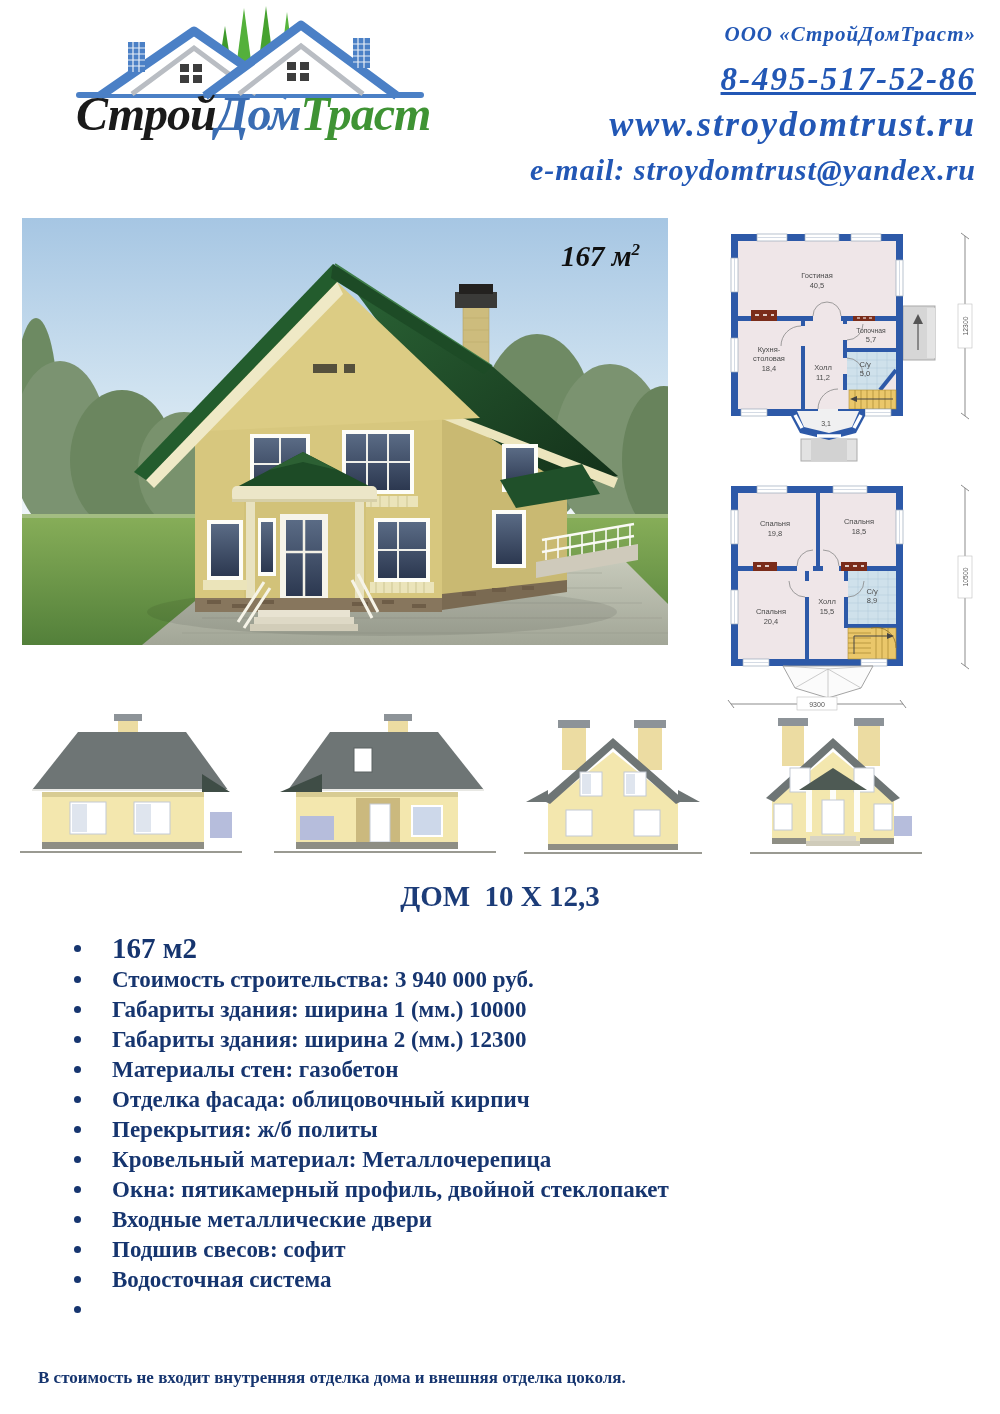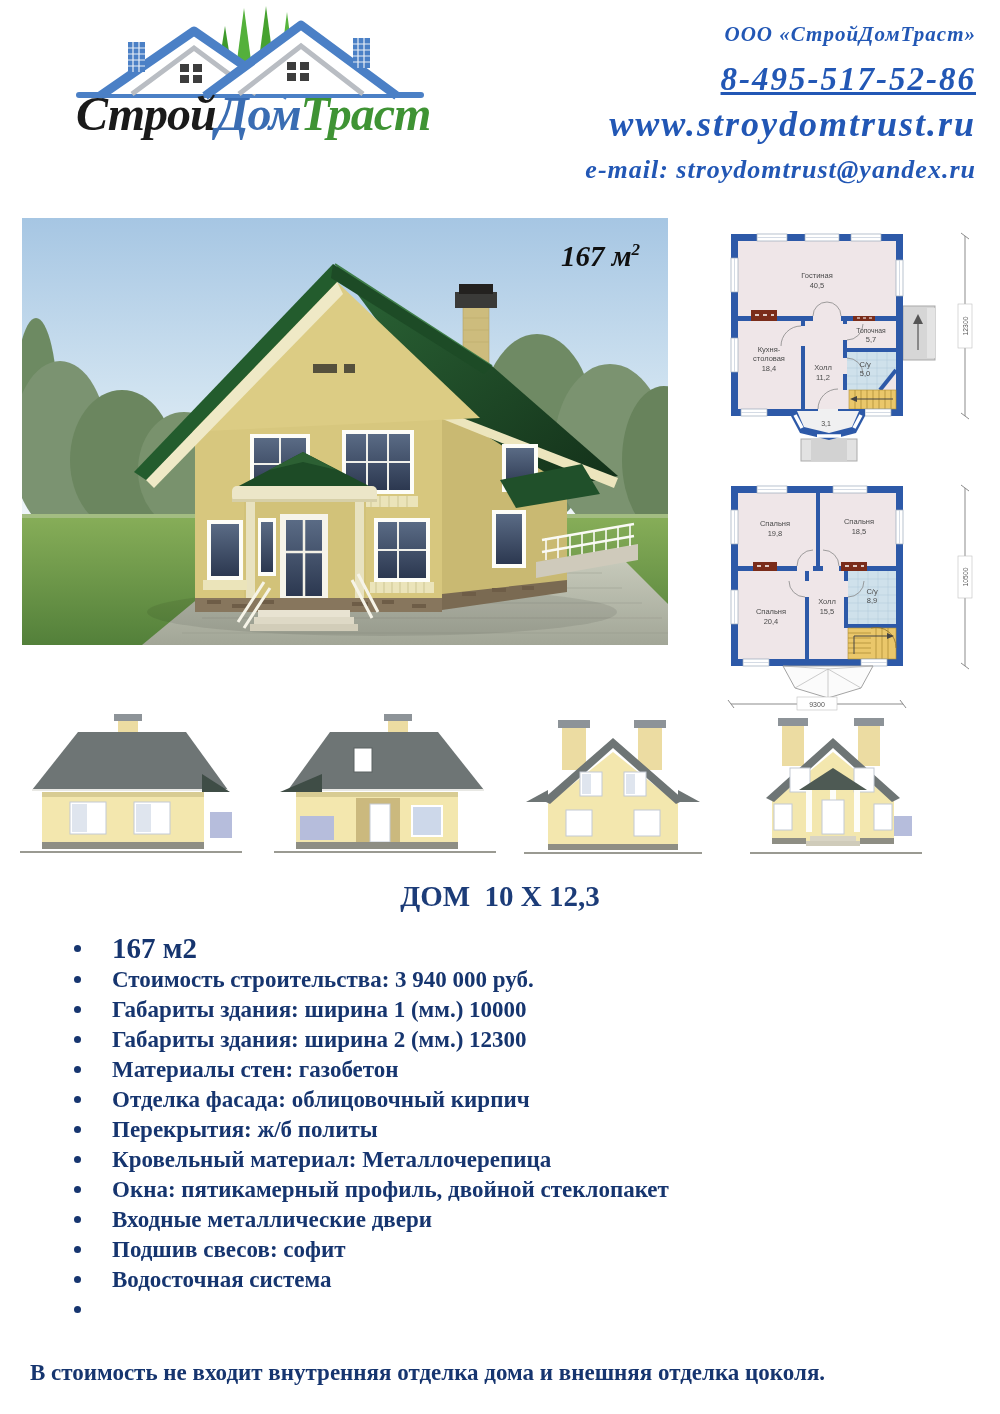--- a/index.html
+++ b/index.html
@@ -12,21 +12,21 @@
   .logo-word{position:absolute;left:0;top:80px;width:100%;text-align:right;
              font-style:italic;font-weight:bold;font-size:48px;letter-spacing:-1px;white-space:nowrap;}
   .lw-black{color:#1a1a1a}.lw-blue{color:#3a6db3}.lw-green{color:#3f9334}
 
   .contacts{position:absolute;top:12px;right:24px;text-align:right;color:#2257b5;
             font-style:italic;font-weight:bold;}
   .contacts div{line-height:45px;white-space:nowrap;}
   .contacts .l1{font-size:21px;letter-spacing:1px;}
   .contacts .l2{font-size:33px;letter-spacing:2px;text-decoration:underline;}
   .contacts .l3{font-size:36px;letter-spacing:2px;}
-  .contacts .l4{font-size:26px;letter-spacing:1px;}
+  .contacts .l4{font-size:30px;letter-spacing:1px;}
 
   
   .render{position:absolute;left:22px;top:218px;width:646px;height:427px;}
   .area-label{position:absolute;top:22px;right:28px;font-size:29px;font-weight:bold;
               font-style:italic;color:#101010;}
   .area-label sup{font-size:17px;}
 
   .plan1{position:absolute;left:713px;top:220px;}
   .plan2{position:absolute;left:713px;top:466px;}
 
@@ -37,22 +37,22 @@
   
   .title{position:absolute;top:880px;left:0;width:100%;text-align:center;margin:0;
          font-size:29px;font-weight:bold;color:#1c3c78;white-space:pre;}
   .specs{position:absolute;left:74px;top:932px;width:890px;list-style:none;margin:0;padding:0;}
   .specs li{display:flex;align-items:flex-start;margin-bottom:1px;font-weight:bold;
             color:#16356f;font-size:23px;line-height:29px;}
   .specs li .dot{width:7px;height:7px;border-radius:50%;background:#16356f;
                  margin-right:31px;margin-top:11px;flex:0 0 auto;}
   .specs li.big{font-size:29px;line-height:32px;}
   .specs li.big .dot{margin-top:13px;}
-  .note{position:absolute;left:30px;top:1360px;width:950px;margin:0;
-        font-size:23px;font-weight:bold;color:#16356f;}
+  .note{position:absolute;left:30px;top:1360px;width:950px;margin:8px;
+        font-size:17px;font-weight:bold;color:#16356f;}
 </style>
 </head>
 <body>
 
 <div class="page">
 
   <div class="logo">
     <svg width="348" height="118" viewBox="0 0 348 118">
       <polygon points="168,2 160,62 176,62" fill="#54b03b"></polygon>
       <polygon points="190,0 181,68 199,68" fill="#46a22f"></polygon>

